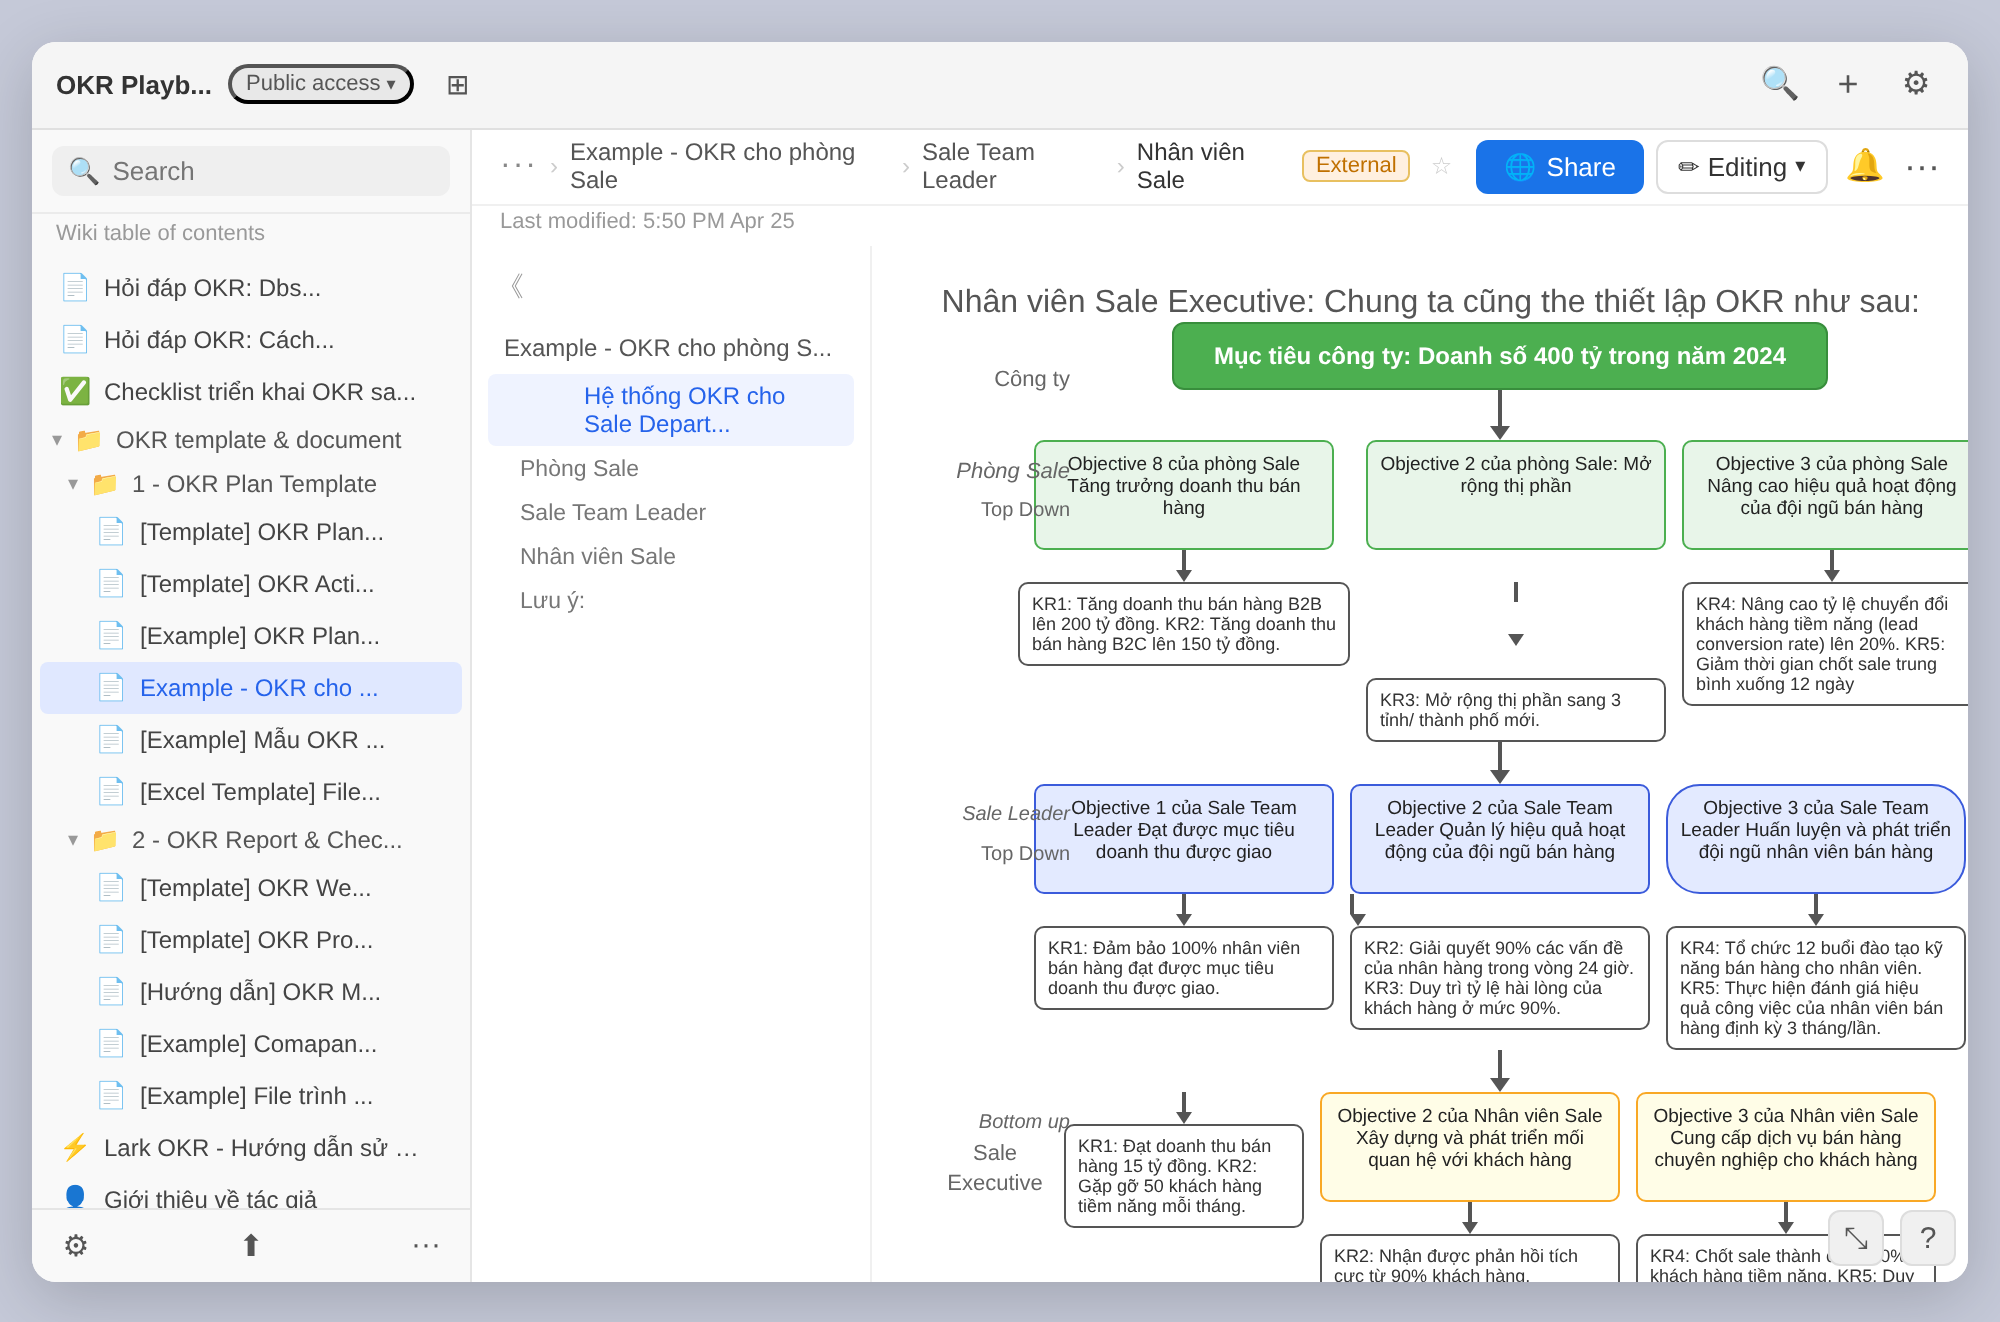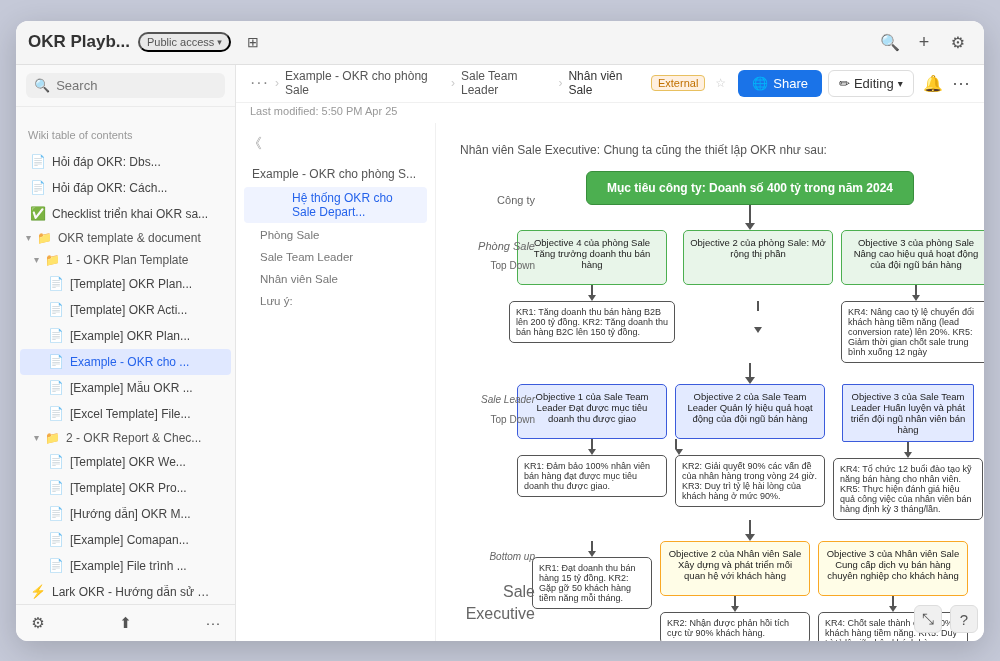--- a/index.html
+++ b/index.html
@@ -15,21 +15,21 @@
 
     
     .main { display: flex; flex: 1; overflow: hidden; }
 
     
     .sidebar { width: 220px; background: #f9f9f9; border-right: 1px solid #e5e5e5; display: flex; flex-direction: column; flex-shrink: 0; overflow: hidden; }
     .sidebar-search { padding: 8px 10px; border-bottom: 1px solid #ebebeb; }
     .search-box { display: flex; align-items: center; gap: 6px; background: #efefef; border-radius: 6px; padding: 5px 8px; }
     .search-icon { color: #999; font-size: 13px; }
     .search-input { border: none; background: transparent; font-size: 13px; color: #333; outline: none; width: 100%; }
-    .sidebar-label { font-size: 11px; color: #999; padding: 22px 12px 4px; font-weight: 500; }
+    .sidebar-label { font-size: 11px; color: #999; padding: 4px 12px 4px; font-weight: 500; }
     .sidebar-items { flex: 1; overflow-y: auto; padding: 4px 0; }
     .sidebar-item { display: flex; align-items: center; gap: 6px; padding: 5px 10px; font-size: 12.5px; color: #444; cursor: pointer; border-radius: 4px; margin: 0 4px; }
     .sidebar-item.active { background: #e0e8ff; color: #2563eb; }
     .sidebar-item .item-icon { width: 16px; height: 16px; flex-shrink: 0; font-size: 13px; display: flex; align-items: center; justify-content: center; }
     .sidebar-item .item-text { font-size: 12px; white-space: nowrap; overflow: hidden; text-overflow: ellipsis; max-width: 160px; }
     .sidebar-section { display: flex; align-items: center; gap: 6px; padding: 4px 10px; font-size: 12px; color: #555; cursor: pointer; font-weight: 500; }
     .sidebar-section .chevron { font-size: 10px; color: #999; }
     .sidebar-actions { display: flex; align-items: center; justify-content: space-between; padding: 6px 10px; border-top: 1px solid #e5e5e5; }
     .sidebar-actions .icon-btn { width: 24px; height: 24px; font-size: 14px; }
 
@@ -62,21 +62,21 @@
     .dots-btn { font-size: 18px; color: #555; cursor: pointer; background: none; border: none; }
 
     .three-dots { color: #888; cursor: pointer; font-size: 16px; letter-spacing: 1px; }
   </style>
 </head>
 <body>
 
 <div class="app-window">
 
   <div class="top-bar">
-    <span style="font-size:17px;font-weight:600;color:#333;">OKR Playb...</span>
+    <span style="font-size:13px;font-weight:600;color:#333;">OKR Playb...</span>
     <button class="badge">
       <span>Public access</span>
       <span style="font-size:9px;">▾</span>
     </button>
     <button class="icon-btn" style="font-size:14px;">⊞</button>
     <div class="top-bar-icons">
       <button class="icon-btn">🔍</button>
       <button class="icon-btn" style="font-size:18px;">+</button>
       <button class="icon-btn">⚙</button>
     </div>
@@ -221,48 +221,50 @@
           <div class="toc-collapse-btn">《</div>
           <div class="toc-item">Example - OKR cho phòng S...</div>
           <div class="toc-item active">Hệ thống OKR cho Sale Depart...</div>
           <div class="toc-item indent">Phòng Sale</div>
           <div class="toc-item indent">Sale Team Leader</div>
           <div class="toc-item indent">Nhân viên Sale</div>
           <div class="toc-item indent">Lưu ý:</div>
         </div>
 
         <div class="doc-main">
-          <div style="font-size:12px;color:#555;margin-bottom:14px;text-align:left;">Nhân viên Sale Executive: Chung ta cũng the thiết lập OKR như sau:</div>
+          <div style="font-size:16px;color:#555;text-align:right;">Nhân viên Sale Executive: Chung ta cũng the thiết lập OKR như sau:</div>
 
           <div style="position:relative;padding-left:80px;">
 
             <div style="position:relative;display:flex;flex-direction:column;align-items:center;">
               <div style="position:absolute;left:-70px;top:50%;transform:translateY(-50%);font-size:11px;color:#666;text-align:right;width:65px;">Công ty</div>
               <div style="background:#4caf50;color:white;border:1.5px solid #388e3c;border-radius:6px;padding:9px 20px;font-size:12px;font-weight:600;text-align:center;max-width:360px;">Mục tiêu công ty: Doanh số 400 tỷ trong năm 2024</div>
               <div style="width:2px;height:18px;background:#555;"></div>
               <div style="width:0;height:0;border-left:5px solid transparent;border-right:5px solid transparent;border-top:7px solid #555;"></div>
             </div>
 
             <div style="position:relative;margin-top:0;">
               <div style="position:absolute;left:-70px;top:30px;font-size:10px;color:#666;text-align:right;width:65px;">Top Down</div>
               <div style="position:absolute;left:-70px;top:10px;font-size:11px;color:#666;text-align:right;width:65px;font-style:italic;">Phòng Sale</div>
               <div style="display:flex;gap:8px;justify-content:center;">
                 <div style="display:flex;flex-direction:column;align-items:center;gap:0;">
-                  <div style="background:#e8f5e9;border:1.5px solid #4caf50;border-radius:5px;width:150px;min-height:55px;padding:6px;font-size:9.5px;text-align:center;color:#222;">Objective 4 của phòng Sale
+                  <div style="background:#e8f5e9;border:1.5px solid #4caf50;border-radius:5px;width:150px;min-height:55px;padding:6px;font-size:9.5px;text-align:center;color:#222;">Objective 8 của phòng Sale
 Tăng trưởng doanh thu bán hàng</div>
                   <div style="width:2px;height:10px;background:#555;"></div>
                   <div style="width:0;height:0;border-left:4px solid transparent;border-right:4px solid transparent;border-top:6px solid #555;"></div>
                   <div style="background:#fff;border:1.5px solid #555;border-radius:5px;width:166px;padding:5px 6px;font-size:9px;text-align:left;color:#333;">KR1: Tăng doanh thu bán hàng B2B lên 200 tỷ đồng.
 KR2: Tăng doanh thu bán hàng B2C lên 150 tỷ đồng.</div>
                 </div>
                 <div style="display:flex;flex-direction:column;align-items:center;gap:16px;">
                   <div style="background:#e8f5e9;border:1.5px solid #4caf50;border-radius:5px;width:150px;min-height:55px;padding:6px;font-size:9.5px;text-align:center;color:#222;">Objective 2 của phòng Sale:
 Mở rộng thị phần</div>
                   <div style="width:2px;height:10px;background:#555;"></div>
                   <div style="width:0;height:0;border-left:4px solid transparent;border-right:4px solid transparent;border-top:6px solid #555;"></div>
+                  <div style="background:#fff;border:1.5px solid #555;border-radius:5px;width:150px;padding:5px 6px;font-size:9px;text-align:left;color:#333;">KR3: Mở rộng thị phần sang 3 tỉnh/
+thành phố mới.</div>
                 </div>
                 <div style="display:flex;flex-direction:column;align-items:center;gap:0;">
                   <div style="background:#e8f5e9;border:1.5px solid #4caf50;border-radius:5px;width:150px;min-height:55px;padding:6px;font-size:9.5px;text-align:center;color:#222;">Objective 3 của phòng Sale
 Nâng cao hiệu quả hoạt động của
 đội ngũ bán hàng</div>
                   <div style="width:2px;height:10px;background:#555;"></div>
                   <div style="width:0;height:0;border-left:4px solid transparent;border-right:4px solid transparent;border-top:6px solid #555;"></div>
                   <div style="background:#fff;border:1.5px solid #555;border-radius:5px;width:150px;padding:5px 6px;font-size:9px;text-align:left;color:#333;">KR4: Nâng cao tỷ lệ chuyển đổi khách hàng tiềm năng (lead conversion rate) lên 20%.
 KR5: Giảm thời gian chốt sale trung bình xuống 12 ngày</div>
                 </div>
@@ -290,41 +292,41 @@
                 <div style="display:flex;flex-direction:column;align-items:flex-start;gap:0;">
                   <div style="background:#e3eaff;border:1.5px solid #3b5bdb;border-radius:5px;width:150px;min-height:55px;padding:6px;font-size:9.5px;text-align:center;color:#222;">Objective 2 của Sale Team Leader
 Quản lý hiệu quả hoạt động của
 đội ngũ bán hàng</div>
                   <div style="width:2px;height:10px;background:#555;"></div>
                   <div style="width:0;height:0;border-left:4px solid transparent;border-right:4px solid transparent;border-top:6px solid #555;"></div>
                   <div style="background:#fff;border:1.5px solid #555;border-radius:5px;width:150px;padding:5px 6px;font-size:9px;text-align:left;color:#333;">KR2: Giải quyết 90% các vấn đề của nhân hàng trong vòng 24 giờ.
 KR3: Duy trì tỷ lệ hài lòng của khách hàng ở mức 90%.</div>
                 </div>
                 <div style="display:flex;flex-direction:column;align-items:center;gap:0;">
-                  <div style="background:#e3eaff;border:1.5px solid #3b5bdb;border-radius:2px;width:132px;min-height:55px;padding:6px;font-size:9.5px;text-align:center;color:#222;">Objective 3 của Sale Team Leader
+                  <div style="background:#e3eaff;border:1.5px solid #3b5bdb;border-radius:17px;width:150px;min-height:55px;padding:6px;font-size:9.5px;text-align:center;color:#222;">Objective 3 của Sale Team Leader
 Huấn luyện và phát triển đội ngũ
 nhân viên bán hàng</div>
                   <div style="width:2px;height:10px;background:#555;"></div>
                   <div style="width:0;height:0;border-left:4px solid transparent;border-right:4px solid transparent;border-top:6px solid #555;"></div>
                   <div style="background:#fff;border:1.5px solid #555;border-radius:5px;width:150px;padding:5px 6px;font-size:9px;text-align:left;color:#333;">KR4: Tổ chức 12 buổi đào tạo kỹ năng bán hàng cho nhân viên.
 KR5: Thực hiện đánh giá hiệu quả công việc của nhân viên bán hàng định kỳ 3 tháng/lần.</div>
                 </div>
               </div>
 
               <div style="display:flex;justify-content:center;">
                 <div style="display:flex;flex-direction:column;align-items:center;">
                   <div style="width:2px;height:14px;background:#555;"></div>
                   <div style="width:0;height:0;border-left:5px solid transparent;border-right:5px solid transparent;border-top:7px solid #555;"></div>
                 </div>
               </div>
             </div>
 
             <div style="position:relative;margin-top:0;">
               <div style="position:absolute;left:-80px;top:10px;font-size:10px;color:#666;text-align:right;width:75px;font-style:italic;">Bottom up</div>
-              <div style="position:absolute;left:-80px;top:40px;font-size:16px;color:#666;text-align:right;width:75px;line-height:1.4;font-weight:500;">Sale<br>Executive</div>
+              <div style="position:absolute;left:-80px;top:24px;font-size:11px;color:#666;text-align:center;width:75px;line-height:1.4;font-weight:500;">Sale<br>Executive</div>
               <div style="display:flex;gap:8px;justify-content:center;">
                 <div style="display:flex;flex-direction:column;align-items:center;gap:0;">
                   <div style="width:2px;height:10px;background:#555;"></div>
                   <div style="width:0;height:0;border-left:4px solid transparent;border-right:4px solid transparent;border-top:6px solid #555;"></div>
                   <div style="background:#fff;border:1.5px solid #555;border-radius:5px;width:120px;padding:5px 6px;font-size:9px;text-align:left;color:#333;">KR1: Đạt doanh thu bán hàng 15 tỷ đồng.
 KR2: Gặp gỡ 50 khách hàng tiềm năng mỗi tháng.</div>
                 </div>
                 <div style="display:flex;flex-direction:column;align-items:center;gap:0;">
                   <div style="background:#fffde7;border:1.5px solid #f9a825;border-radius:5px;width:150px;min-height:55px;padding:6px;font-size:9.5px;text-align:center;color:#222;">Objective 2 của Nhân viên Sale
 Xây dựng và phát triển mối quan

